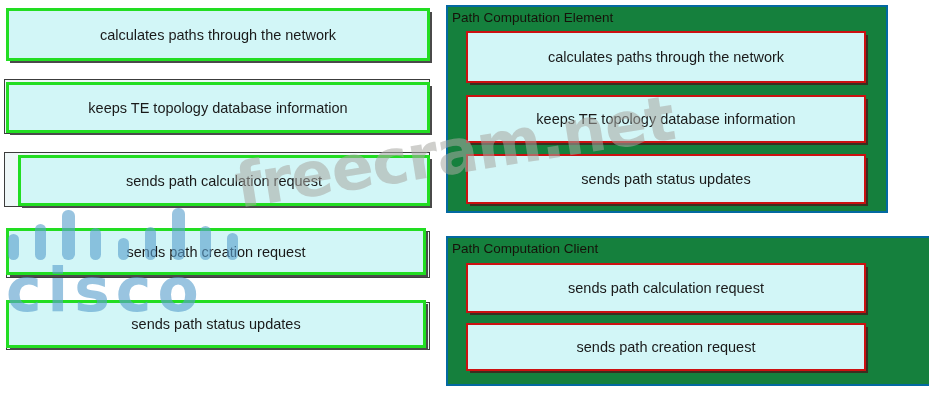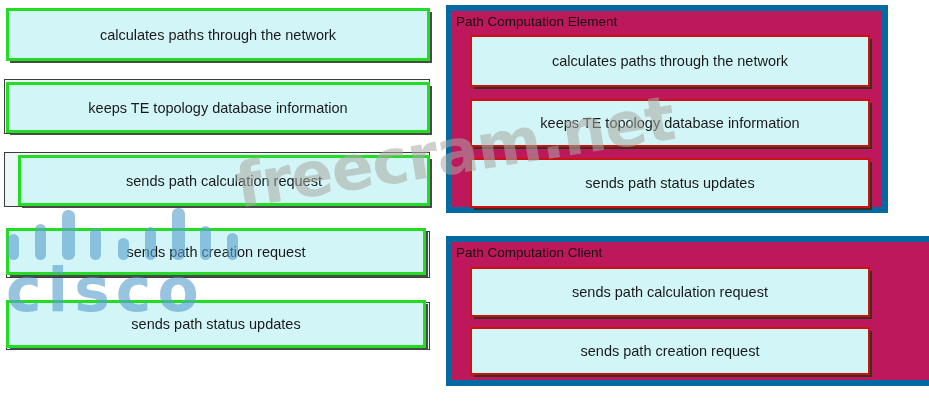--- a/index.html
+++ b/index.html
@@ -78,22 +78,22 @@
     font-size: 14.5px;
     color: #1a1a1a;
     text-align: center;
     font-family: "Liberation Sans", sans-serif;
   }
 
   
   .panel {
     position: absolute;
     box-sizing: border-box;
-    background: #be185d;
-    border: 6px solid #0369a1;
+    background: #15803d;
+    border: 2px solid #0369a1;
     z-index: 3;
   }
   .panel-title {
     position: absolute;
     top: 3px;
     left: 4px;
     font-size: 13.5px;
     color: #16130a;
     font-family: "Liberation Sans", sans-serif;
     white-space: nowrap;

